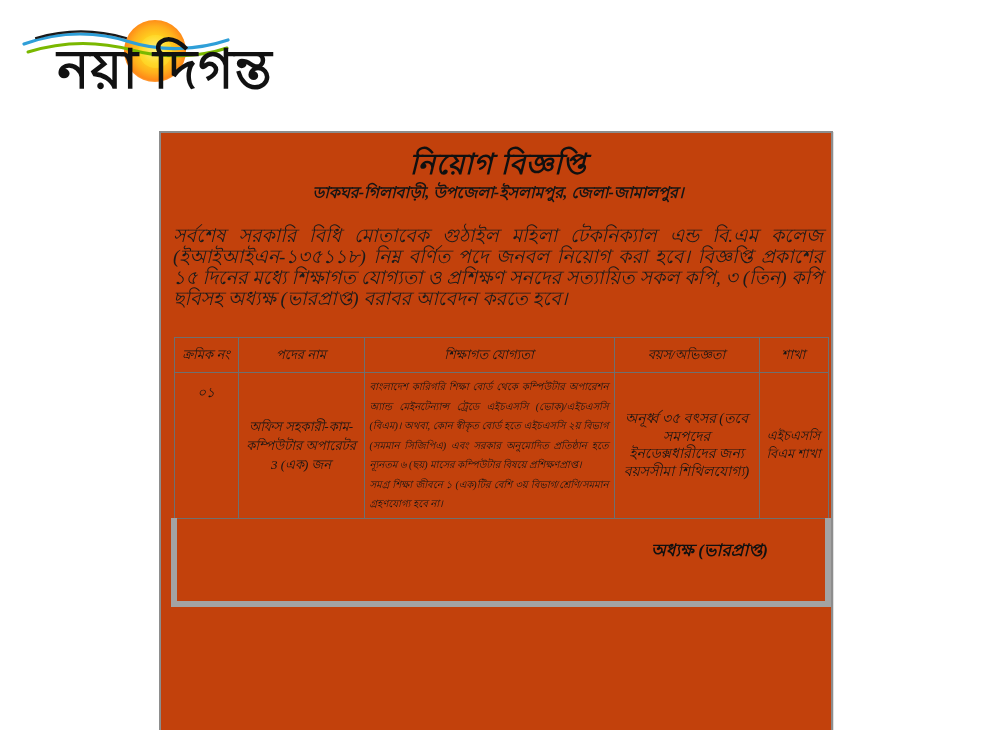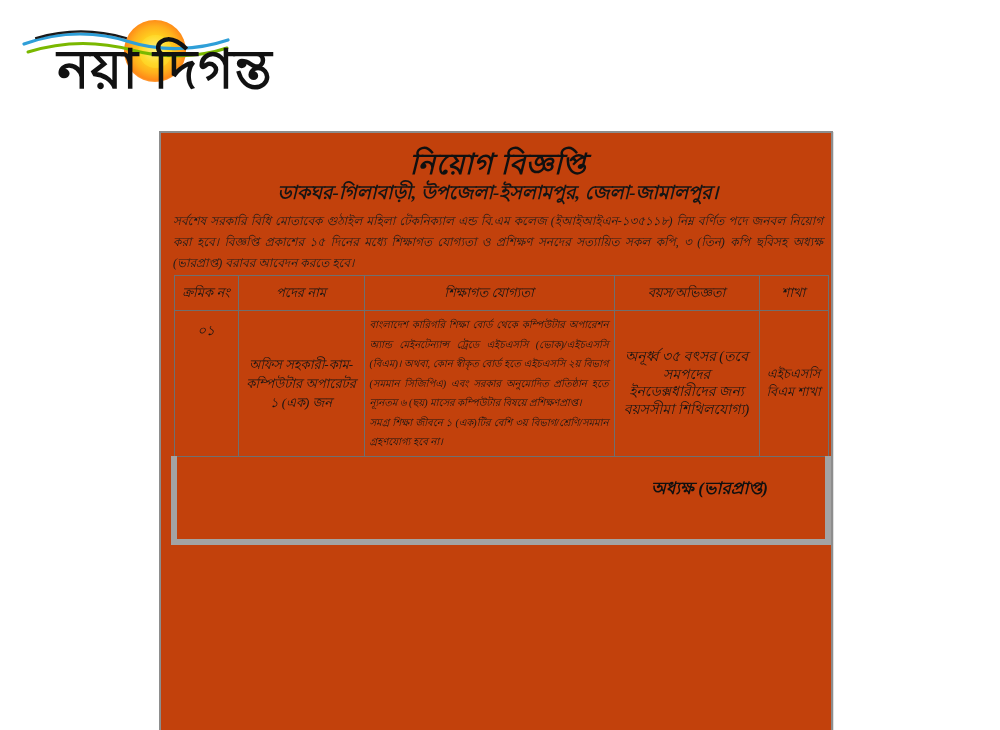--- a/index.html
+++ b/index.html
@@ -114,40 +114,40 @@
     font-weight: bold;
     font-size: 14.5px;
     line-height: 20px;
     color: #151515;
     margin-top: 4px;
   }
   .doc-address {
     text-align: center;
     font-family: "Liberation Serif", "DejaVu Serif", serif;
     font-weight: bold;
-    font-size: 19px;
+    font-size: 16px;
     line-height: 20px;
     color: #151515;
     margin-top: 1px;
   }
 
   .doc-body {
-    margin-top: 8px;
+    margin-top: 22px;
     padding: 0 2px;
     font-family: "Liberation Serif", "DejaVu Serif", serif;
-    font-size: 12px;
+    font-size: 19px;
     line-height: 21px;
     text-align: justify;
     text-justify: inter-word;
     color: #1b1b1b;
   }
 
   
   .job-table {
-    margin-top: 1px;
+    margin-top: 28px;
     width: 654px;
     border-collapse: collapse;
     table-layout: fixed;
     font-family: "Liberation Serif", "DejaVu Serif", serif;
     color: #141414;
   }
   .job-table th,
   .job-table td {
     border: 1px solid #6f6f6f;
     padding: 4px 5px;
@@ -258,21 +258,21 @@
           <th>ক্রমিক নং</th>
           <th>পদের নাম</th>
           <th>শিক্ষাগত যোগ্যতা</th>
           <th>বয়স/অভিজ্ঞতা</th>
           <th>শাখা</th>
         </tr>
       </thead>
       <tbody>
         <tr>
           <td class="cell-sl">০১</td>
-          <td class="cell-post">অফিস সহকারী-কাম-কম্পিউটার অপারেটর ১ (এক) জন</td>
+          <td class="cell-post">অফিস সহকারী-কাম-কম্পিউটার অপারেটর 3 (এক) জন</td>
           <td class="cell-qual">
             <span>বাংলাদেশ কারিগরি শিক্ষা বোর্ড থেকে কম্পিউটার অপারেশন অ্যান্ড মেইনটেন্যান্স ট্রেডে এইচএসসি (ভোক)/এইচএসসি (বিএম)। অথবা, কোন স্বীকৃত বোর্ড হতে এইচএসসি ২য় বিভাগ (সমমান সিজিপিএ) এবং সরকার অনুমোদিত প্রতিষ্ঠান হতে ন্যূনতম ৬ (ছয়) মাসের কম্পিউটার বিষয়ে প্রশিক্ষণপ্রাপ্ত।</span>
             <span class="qual-line2">সমগ্র শিক্ষা জীবনে ১ (এক)টির বেশি ৩য় বিভাগ/শ্রেণি/সমমান গ্রহণযোগ্য হবে না।</span>
           </td>
           <td class="cell-age">অনূর্ধ্ব ৩৫ বৎসর (তবে সমপদের ইনডেক্সধারীদের জন্য বয়সসীমা শিথিলযোগ্য)</td>
           <td class="cell-branch">এইচএসসি বিএম শাখা</td>
         </tr>
         <tr class="signature-row">
           <td colspan="5">
             <div class="signature-text">অধ্যক্ষ (ভারপ্রাপ্ত)</div>

